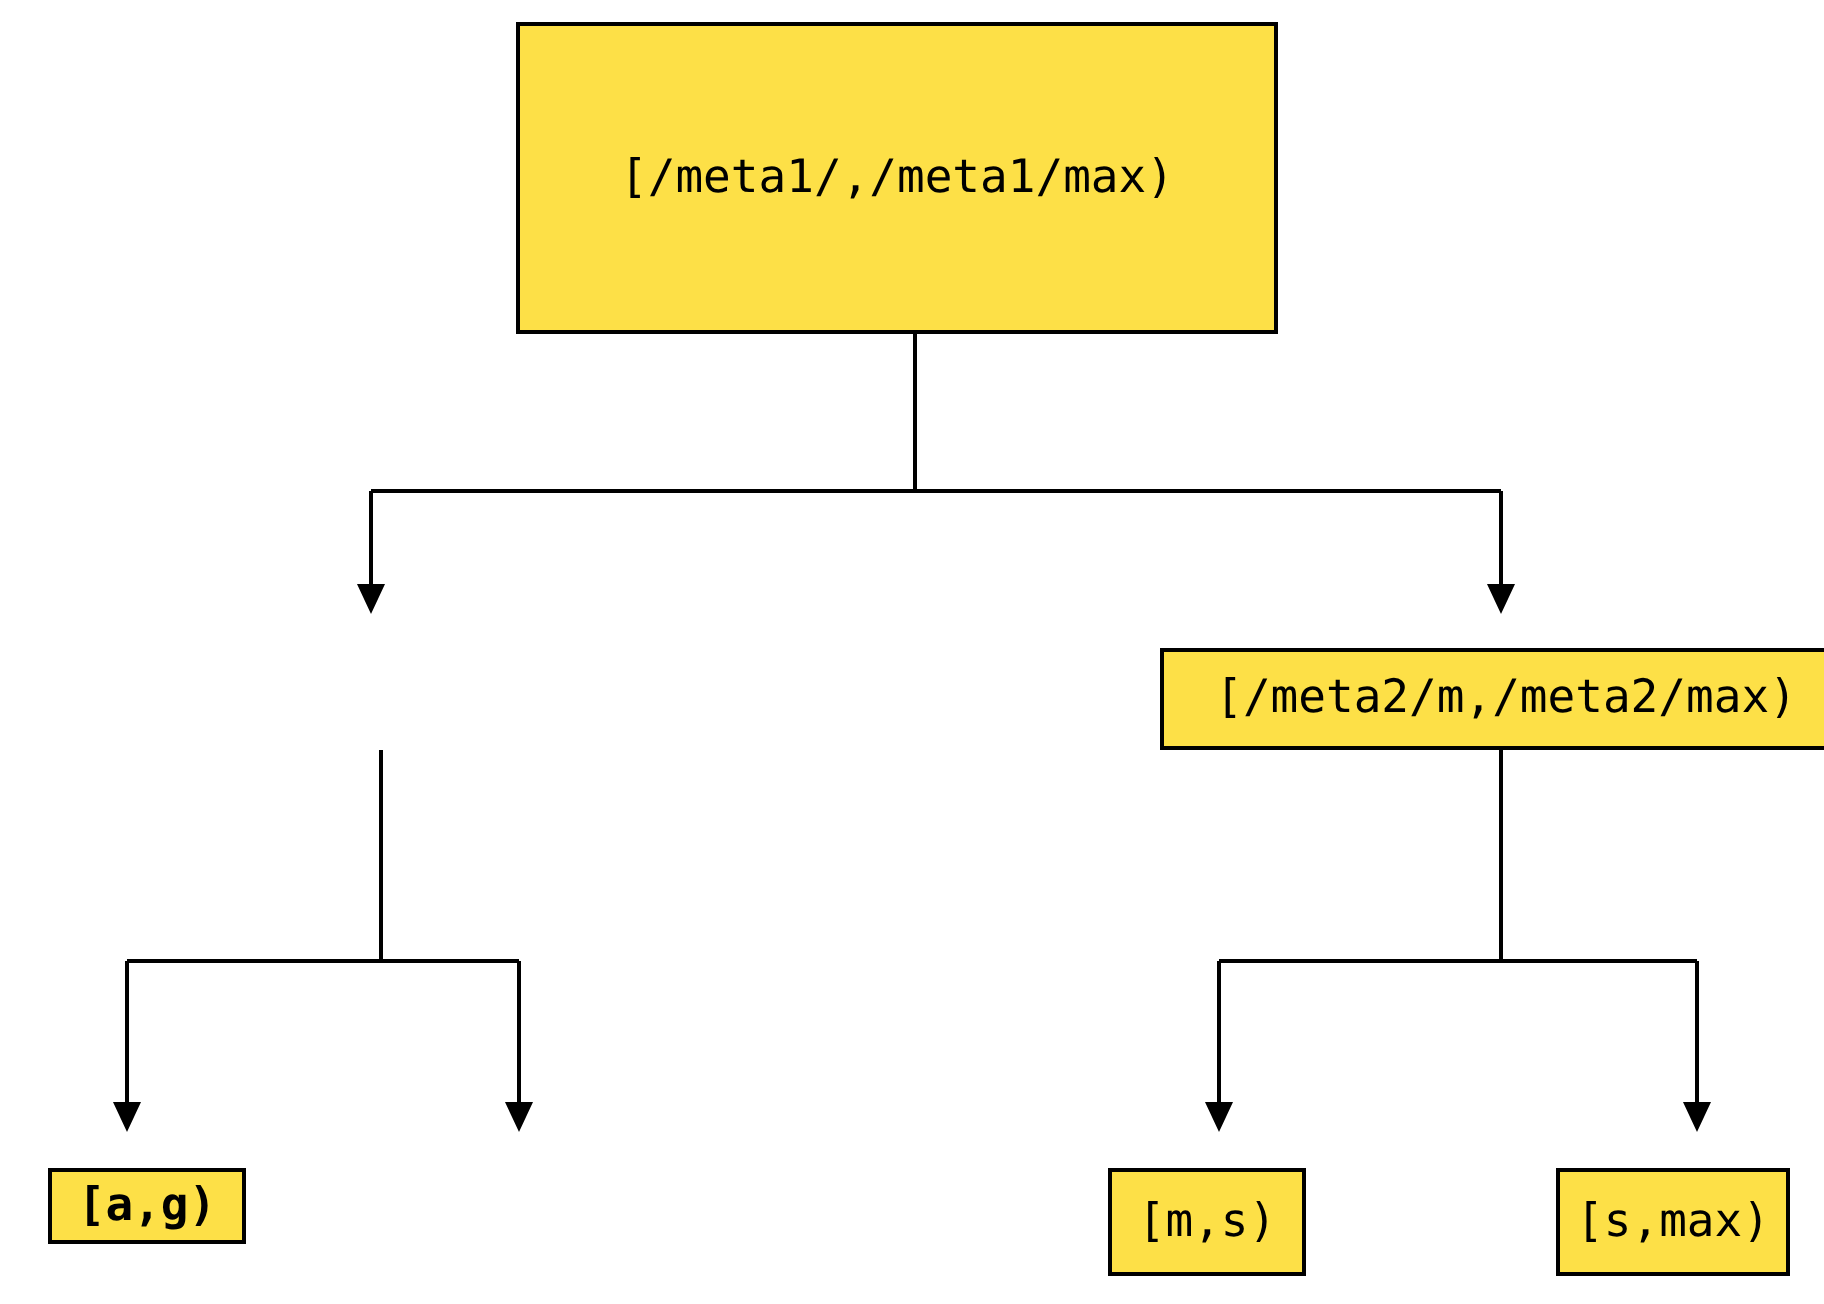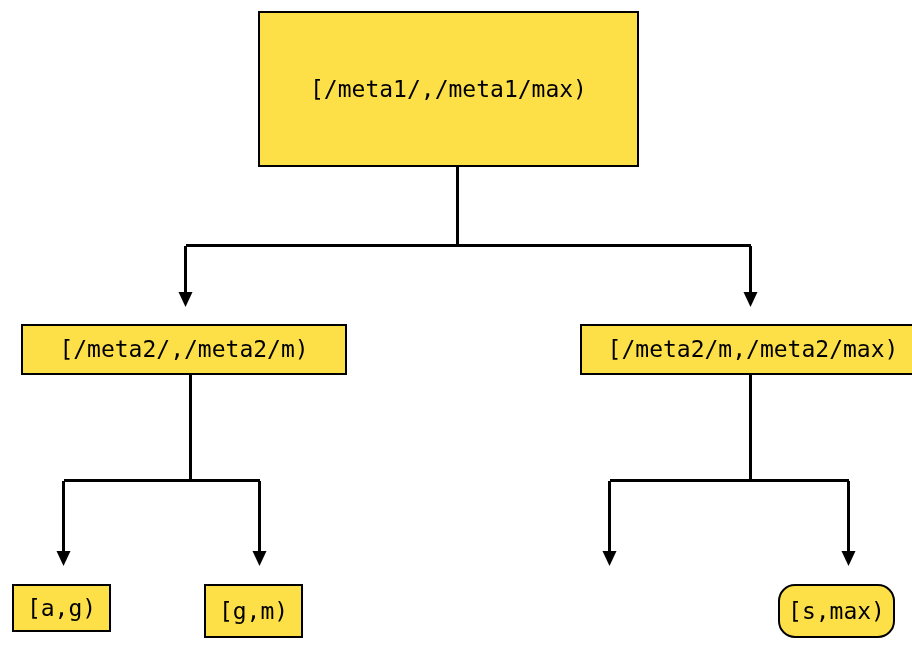--- a/index.html
+++ b/index.html
@@ -73,24 +73,23 @@
     <path class="edge-line" d="M 750.5 375 L 750.5 480.5"></path>
     <path class="edge-line" d="M 609.5 480.5 L 848.5 480.5"></path>
     <path class="edge-line" d="M 609.5 480.5 L 609.5 552"></path>
     <path class="edge-line" d="M 848.5 480.5 L 848.5 552"></path>
     <polygon class="arrow-head" points="602.5,551 616.5,551 609.5,566"></polygon>
     <polygon class="arrow-head" points="841.5,551 855.5,551 848.5,566"></polygon>
   </svg>
 
   <div class="node-box" id="node-root" style="left: 258px; top: 11px; width: 381px; height: 156px;">[/meta1/,/meta1/max)</div>
 
-  <div class="node-box" id="node-mid-left" style="left: 21px; top: 324px; width: 326px; height: 51px;">[/meta2/,/meta2/m)</div>
 
   <div class="node-box" id="node-mid-right" style="left: 580px; top: 324px; width: 346px; height: 51px;">[/meta2/m,/meta2/max)</div>
 
-  <div class="node-box" id="node-leaf-1" style="left: 12px; top: 584px; width: 99px; height: 48px;">[a,g)</div>
-
-  <div class="node-box" id="node-leaf-2" style="left: 204px; top: 584px; width: 99px; height: 54px;">[g,m)</div>
+  <div class="node-box" id="node-leaf-1" style="left: 24px; top: 584px; width: 99px; height: 38px; font-weight: bold;">[a,g)</div>
 
 
-  <div class="node-box" id="node-leaf-4" style="left: 778px; top: 584px; width: 117px; height: 54px; border-radius: 17px;">[s,max)</div>
+  <div class="node-box" id="node-leaf-3" style="left: 554px; top: 584px; width: 99px; height: 54px;">[m,s)</div>
+
+  <div class="node-box" id="node-leaf-4" style="left: 778px; top: 584px; width: 117px; height: 54px;">[s,max)</div>
 
 </div>
 
 </body></html>

